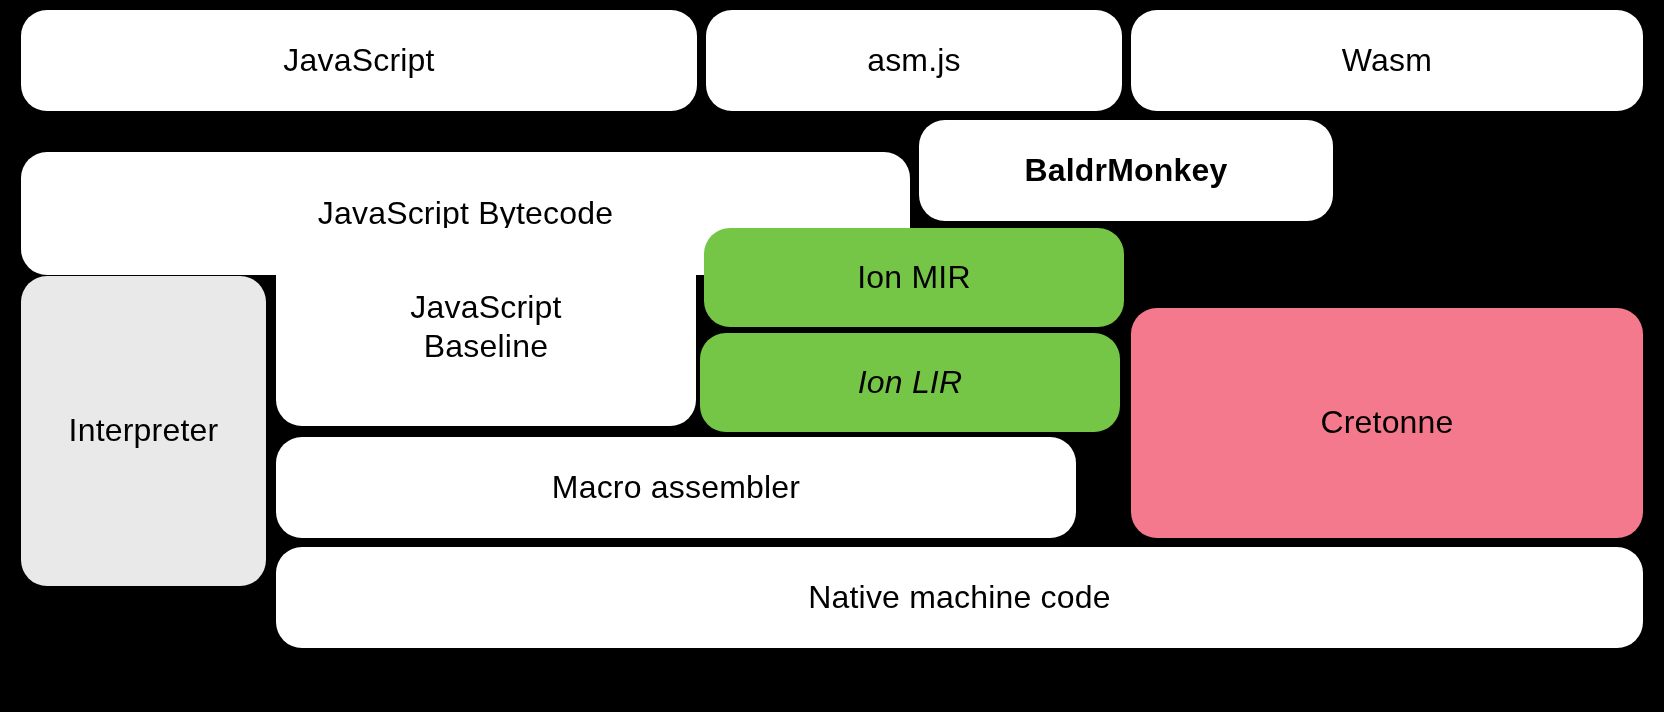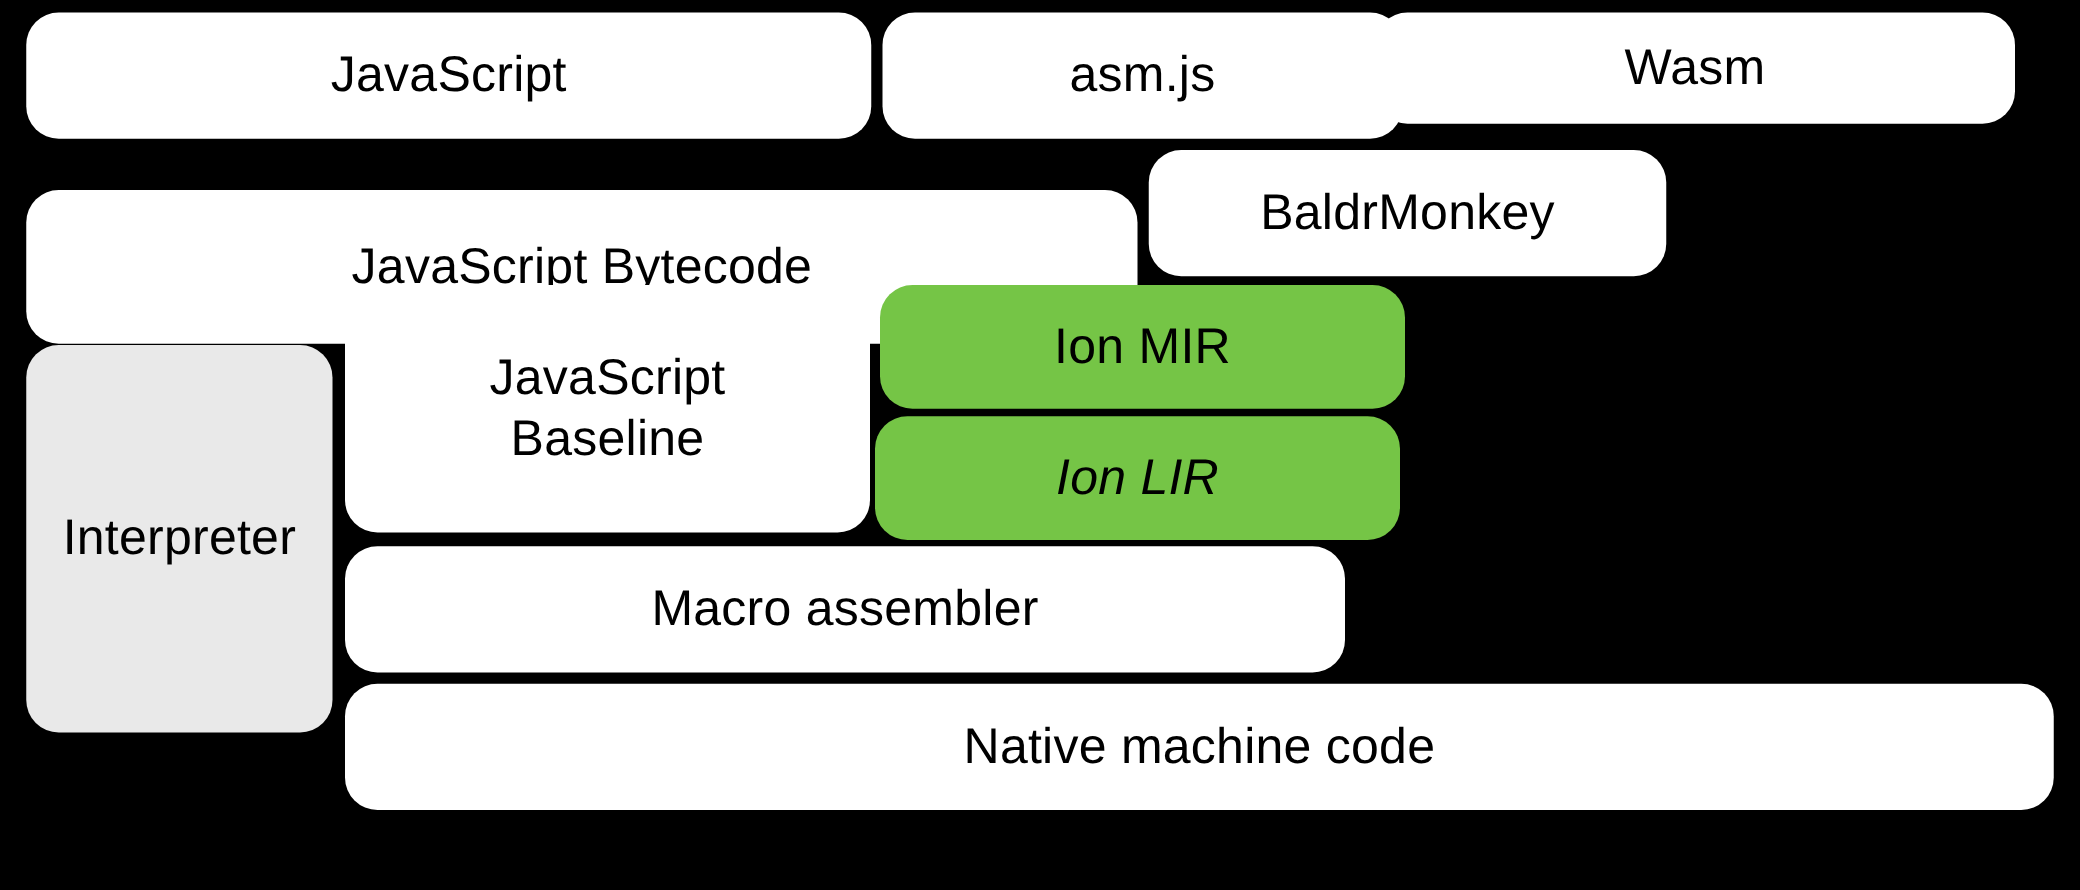--- a/index.html
+++ b/index.html
@@ -19,42 +19,43 @@
   }
   .box {
     position: absolute;
     box-sizing: border-box;
     border-radius: 26px;
     display: flex;
     align-items: center;
     justify-content: center;
     text-align: center;
     color: #000000;
-    font-size: 40px;
+    font-size: 32px;
     line-height: 1.18;
     font-weight: 400;
     letter-spacing: 0.2px;
     white-space: pre-line;
     user-select: none;
   }
   .box.white  { background: #ffffff; }
   .box.gray   { background: #e9e9e9; margin-top: 48px; }
   .box.green  { background: #75c546; }
   .box.pink   { background: #f4798c; }
   .box.two-line { line-height: 1.22; }
 </style>
 </head>
 <body>
 
 <div id="canvas">
     <div class="box white" style="left: 21px; top: 10px; width: 676px; height: 101px;">JavaScript</div>
     <div class="box white" style="left: 706px; top: 10px; width: 416px; height: 101px;">asm.js</div>
-    <div class="box white" style="left: 1100px; top: 10px; width: 512px; height: 89px;">Wasm</div>
+    <div class="box white" style="left: 1131px; top: 10px; width: 512px; height: 101px;">Wasm</div>
     <div class="box white" style="left: 21px; top: 120px; width: 889px; height: 123px; margin-top: 32px;">JavaScript Bytecode</div>
-    <div class="box white" style="left: 919px; top: 120px; width: 414px; height: 101px;">BaldrMonkey</div>
+    <div class="box white" style="left: 919px; top: 120px; width: 414px; height: 101px; font-weight: bold;">BaldrMonkey</div>
     <div class="box gray" style="left: 21px; top: 228px; width: 245px; height: 310px;">Interpreter</div>
     <div class="box white two-line" style="left: 276px; top: 228px; width: 420px; height: 198px;">JavaScript
 Baseline</div>
     <div class="box green" style="left: 704px; top: 228px; width: 420px; height: 99px;">Ion MIR</div>
     <div class="box green" style="left: 700px; top: 333px; width: 420px; height: 99px; font-style: italic;">Ion LIR</div>
+    <div class="box pink" style="left: 1131px; top: 308px; width: 512px; height: 230px;">Cretonne</div>
     <div class="box white" style="left: 276px; top: 437px; width: 800px; height: 101px;">Macro assembler</div>
     <div class="box white" style="left: 276px; top: 547px; width: 1367px; height: 101px;">Native machine code</div>
   </div>
 
 </body></html>

